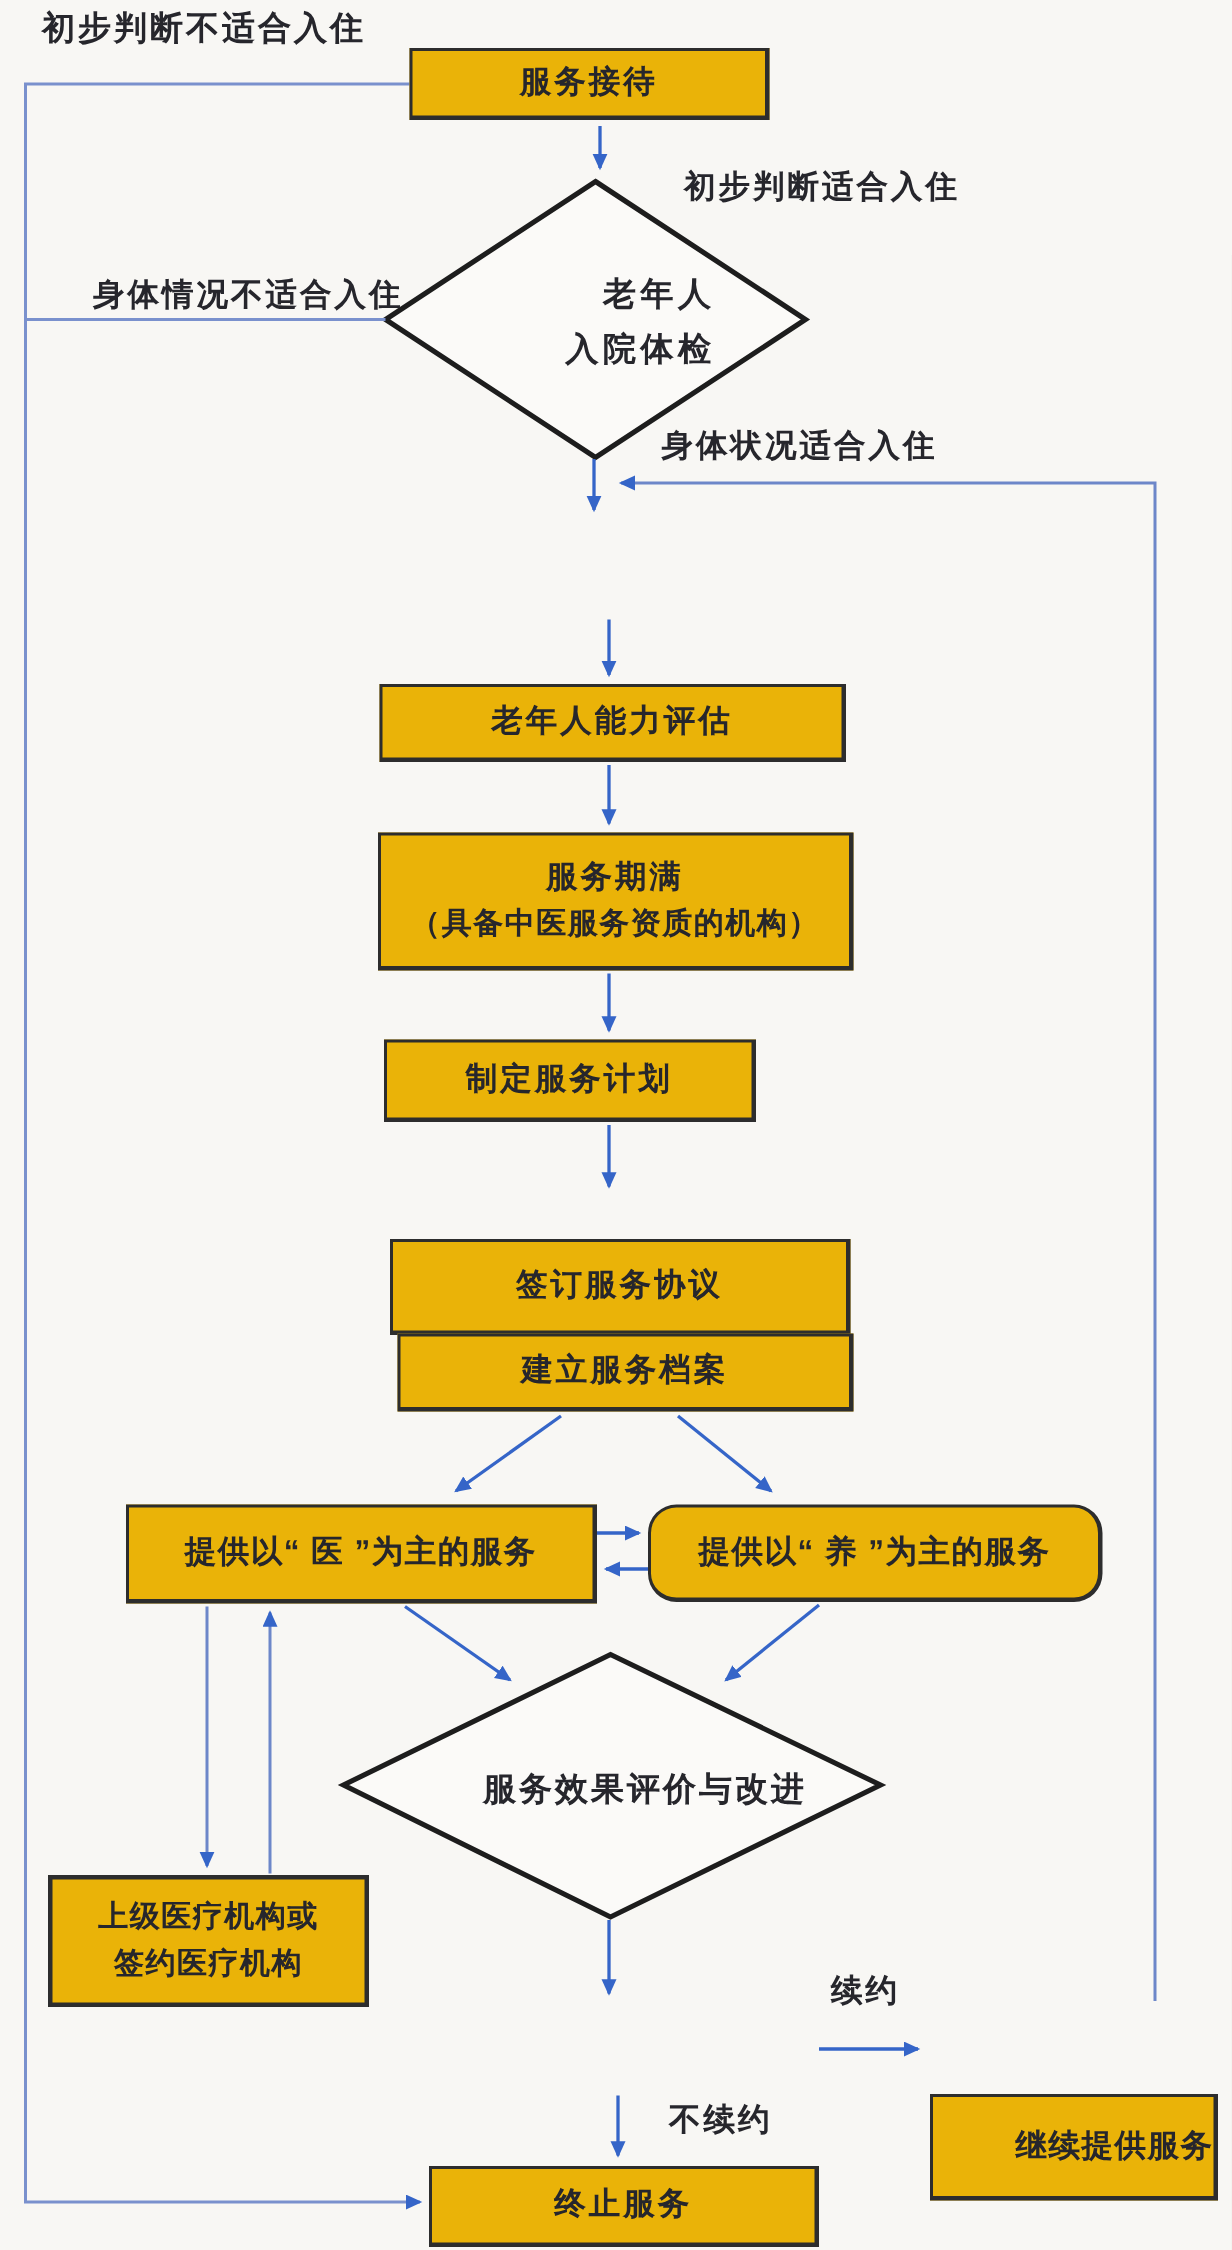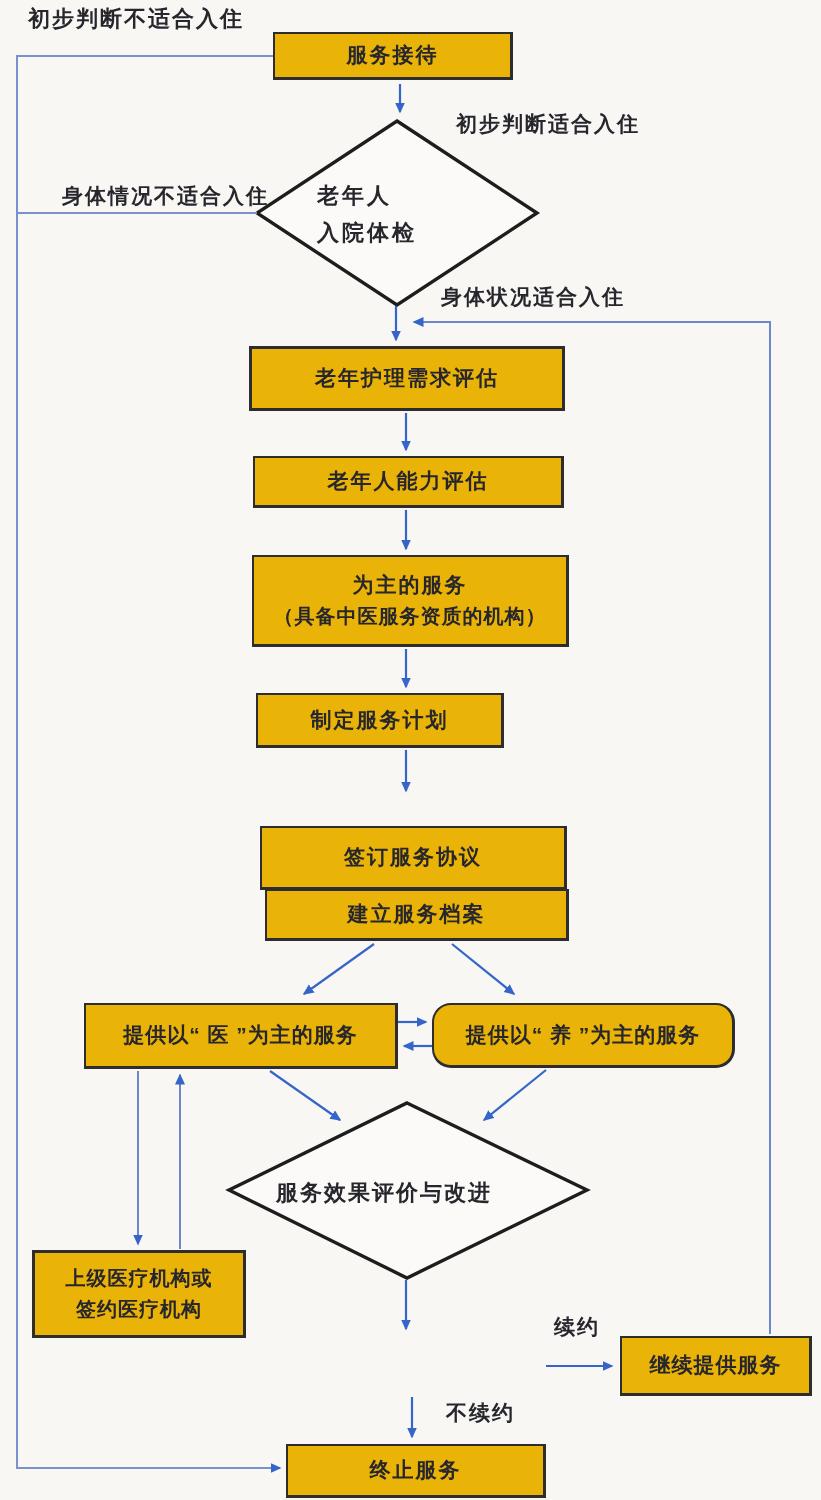--- a/index.html
+++ b/index.html
@@ -39,21 +39,21 @@
     font-size:21px;
     font-weight:bold;
     letter-spacing:2px;
     white-space:nowrap;
   }
   .diamond-label{
     position:absolute;
     font-size:22px;
     font-weight:bold;
     letter-spacing:3px;
-    text-align:left;
+    text-align:right;
     line-height:1.7;
   }
   .sub-line{font-size:20px;letter-spacing:1px;}
 </style>
 </head>
 <body>
 
 <div class="canvas">
 
   <svg class="edges" viewBox="0 0 821 1500" xmlns="http://www.w3.org/2000/svg">
@@ -115,30 +115,27 @@
 
   <div class="node" style="left:273px;top:32px;width:240px;height:48px;">
     <span>服务接待</span>
   </div>
 
   <div class="diamond-label" style="left:317px;top:177px;width:160px;">
     <div>老年人</div>
     <div>入院体检</div>
   </div>
 
-  <div class="node thick" style="left:249px;top:346px;width:316px;height:65px;">
-    <span>老年护理需求评估</span>
-  </div>
 
   <div class="node" style="left:253px;top:456px;width:311px;height:52px;">
     <span>老年人能力评估</span>
   </div>
 
   <div class="node" style="left:252px;top:555px;width:317px;height:92px;">
-    <span>为主的服务</span>
+    <span>服务期满</span>
     <span class="sub-line">（具备中医服务资质的机构）</span>
   </div>
 
   <div class="node" style="left:256px;top:693px;width:248px;height:55px;">
     <span>制定服务计划</span>
   </div>
 
   <div class="node" style="left:260px;top:806px;width:307px;height:64px;margin-top:20px;">
     <span>签订服务协议</span>
   </div>
@@ -158,21 +155,21 @@
   <div class="diamond-label" style="left:276px;top:1174px;width:262px;letter-spacing:2px;">
     <div>服务效果评价与改进</div>
   </div>
 
   <div class="node thick" style="left:32px;top:1250px;width:214px;height:88px;font-size:20px;letter-spacing:1px;">
     <span>上级医疗机构或</span>
     <span>签约医疗机构</span>
   </div>
 
 
-  <div class="node" style="left:620px;top:1336px;width:192px;height:60px;letter-spacing:1px;">
+  <div class="node" style="left:620px;top:1396px;width:192px;height:71px;letter-spacing:1px;align-items:flex-end;">
     <span>继续提供服务</span>
   </div>
 
   <div class="node" style="left:286px;top:1444px;width:260px;height:54px;">
     <span>终止服务</span>
   </div>
 
   <div class="edge-label" style="left:28px;top:4px;font-size:22px;">初步判断不适合入住</div>
 
   <div class="edge-label" style="left:456px;top:110px;">初步判断适合入住</div>

